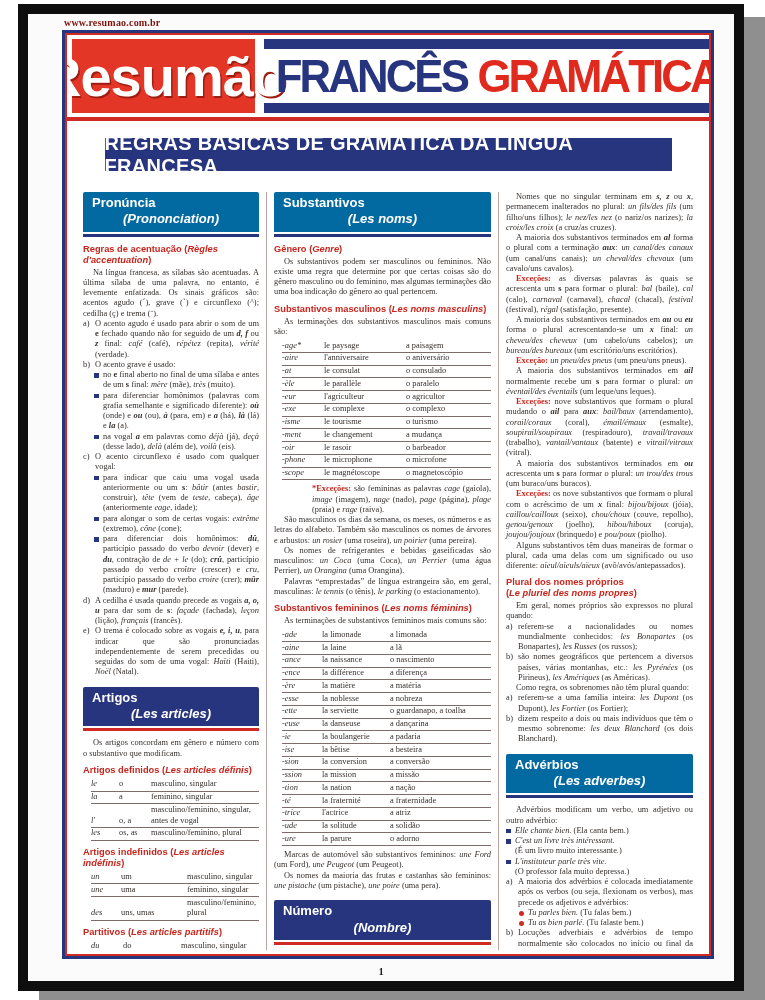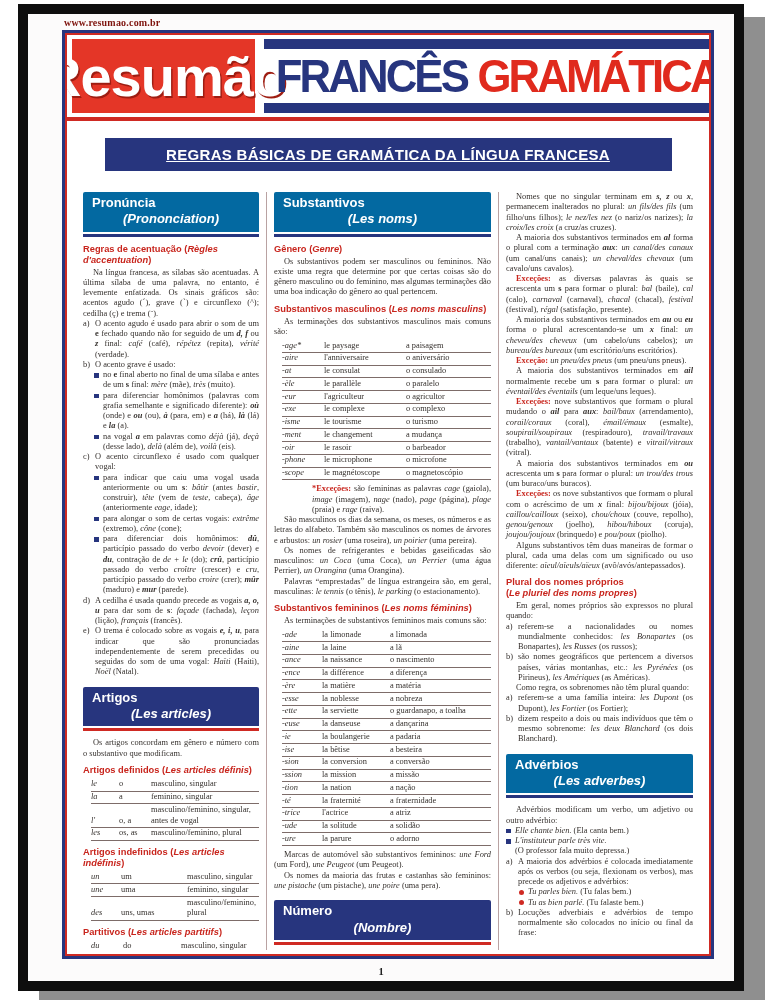--- a/index.html
+++ b/index.html
@@ -18,21 +18,21 @@
     text-shadow:1.5px 1.5px 0 #9e1d12;}
   .titlewrap{flex:1;display:flex;flex-direction:column;}
   .bluebar{height:13px;background:#27357e;}
   .titles{flex:1;display:flex;align-items:center;justify-content:center;
     font-family:"Liberation Sans",sans-serif;font-weight:bold;font-size:46px;letter-spacing:-3px;
     transform:scaleX(.95);white-space:nowrap;}
   .t1{color:#27357e;margin-right:11px;} .t2{color:#e02a1d;}
   
   .banner{margin:17px auto 0;width:567px;height:33px;background:#27357e;color:#fff;
     display:flex;align-items:center;justify-content:center;
-    font-family:"Liberation Sans",sans-serif;font-weight:bold;font-size:15px;letter-spacing:.3px;text-decoration:underline;}
+    font-family:"Liberation Sans",sans-serif;font-weight:bold;font-size:20px;letter-spacing:.3px;}
   
   .cols{position:absolute;left:9px;right:9px;top:157px;bottom:4px;display:flex;}
   .col{overflow:hidden;padding:0 7px;}
   .c0{width:190px;} .c1{width:232px;} .c2{flex:1;}
   .c1,.c2{border-left:1px solid #b9a2a2;}
   
   .shead{margin:9px 0 7px;padding-bottom:2px;}
   .col>.shead:first-child{margin-top:0;}
   .sbox{color:#fff;padding:3px 9px 4px;font-family:"Liberation Sans",sans-serif;font-weight:bold;
     font-size:13px;line-height:1.26;border-radius:2px 2px 0 0;}
@@ -391,20 +391,24 @@
               <div class="shead red">
                 <div class="sbox"><span class="l1">Advérbios</span><span class="l2">(Les adverbes)</span></div>
               </div>
               <p class="p">Advérbios modificam um verbo, um adjetivo ou outro advérbio:</p>
               <div class="sq">
                 <span class="sqb"></span>
                 <span class="lt"><i>Elle chante bien.</i> (Ela canta bem.)</span>
               </div>
               <div class="sq">
                 <span class="sqb"></span>
+                <span class="lt"><i>C'est un livre très intéressant.</i><br>(É um livro muito interessante.)</span>
+              </div>
+              <div class="sq">
+                <span class="sqb"></span>
                 <span class="lt"><i>L'instituteur parle très vite.</i><br>(O professor fala muito depressa.)</span>
               </div>
               <div class="li">
                 <span class="ln">a)</span>
                 <span class="lt">A maioria dos advérbios é colocada imediatamente após os verbos (ou seja, flexionam os verbos), mas precede os adjetivos e advérbios:</span>
               </div>
               <div class="dot">
                 <span class="dotb"></span>
                 <span class="lt"><i>Tu parles bien.</i> (Tu falas bem.)</span>
               </div>

